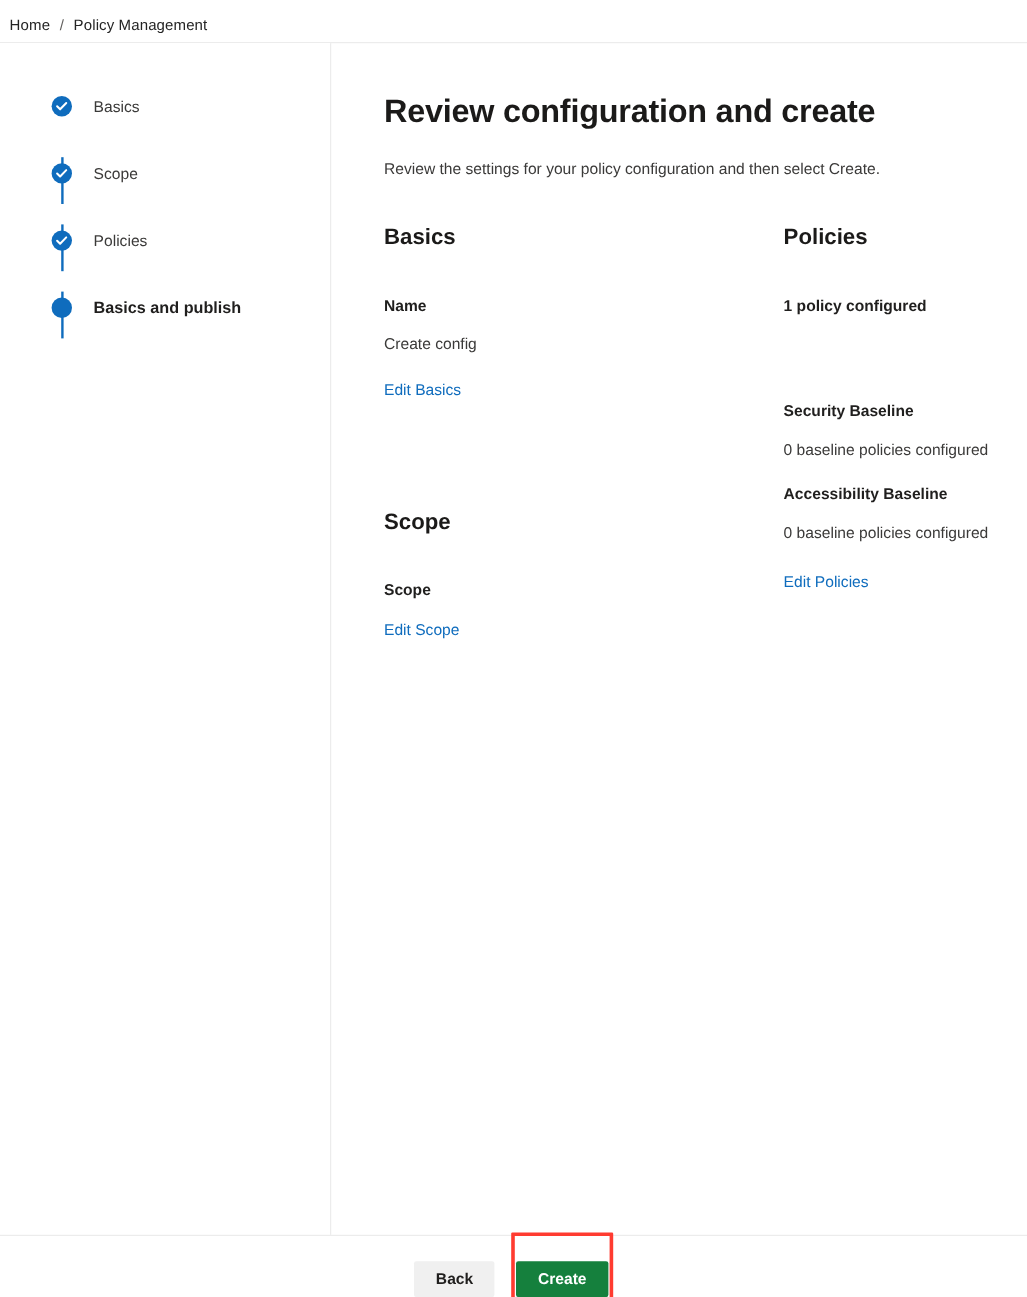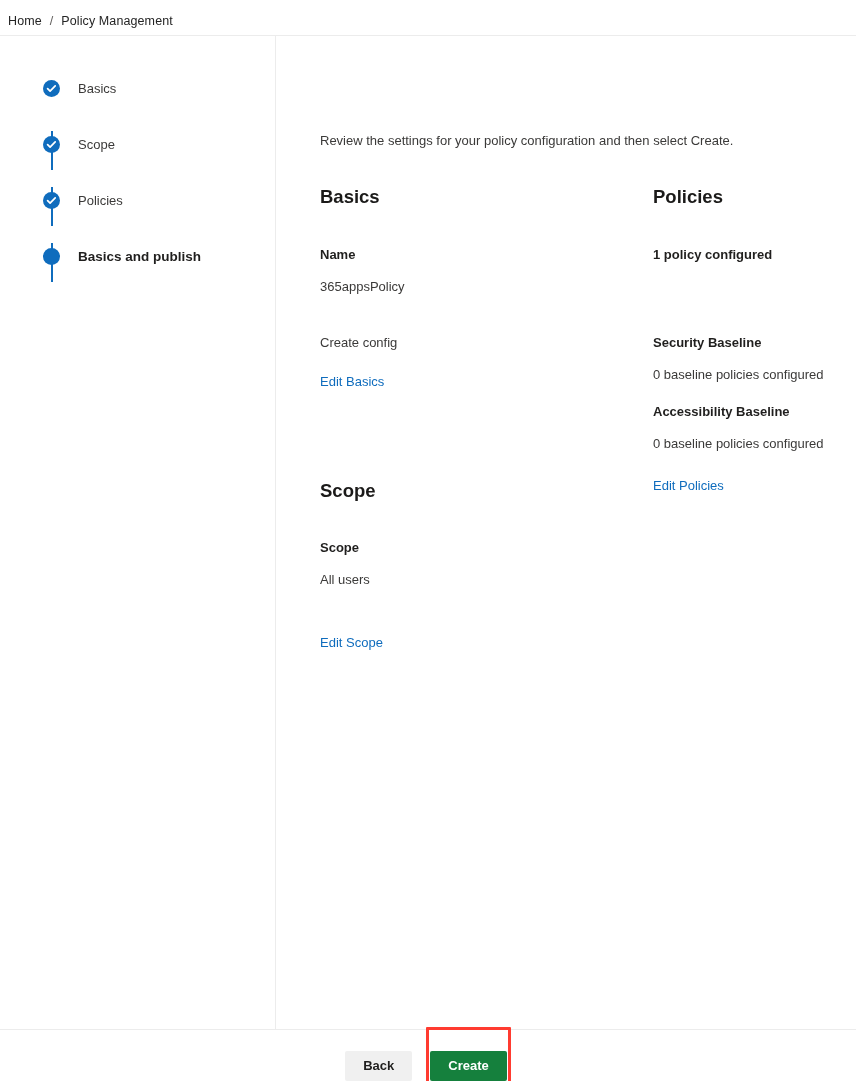--- a/index.html
+++ b/index.html
@@ -296,35 +296,34 @@
 
     <div class="step active">
       <span class="bullet"></span>
       <span class="step-label">Basics and publish</span>
     </div>
   </div>
 </div>
 <div class="vert-divider"></div>
 
 <div class="content">
+  <div class="page-title">Review configuration and create</div>
   <div class="page-subtitle">Review the settings for your policy configuration and then select Create.</div>
 
   <div class="col-left">
     <div>
       <div class="section-title">Basics</div>
       <div class="field-label">Name</div>
-      <div class="field-value">365appsPolicy</div>
       <div class="field-value tight">Create config</div>
       <a class="edit-link">Edit Basics</a>
     </div>
 
     <div class="scope-block">
       <div class="section-title">Scope</div>
       <div class="field-label">Scope</div>
-      <div class="field-value">All users</div>
       <a class="edit-link">Edit Scope</a>
     </div>
   </div>
 
   <div class="col-right">
     <div class="section-title">Policies</div>
     <div class="r-summary">1 policy configured</div>
     <div class="r-label">Security Baseline</div>
     <div class="r-value">0 baseline policies configured</div>
     <div class="r-label">Accessibility Baseline</div>

